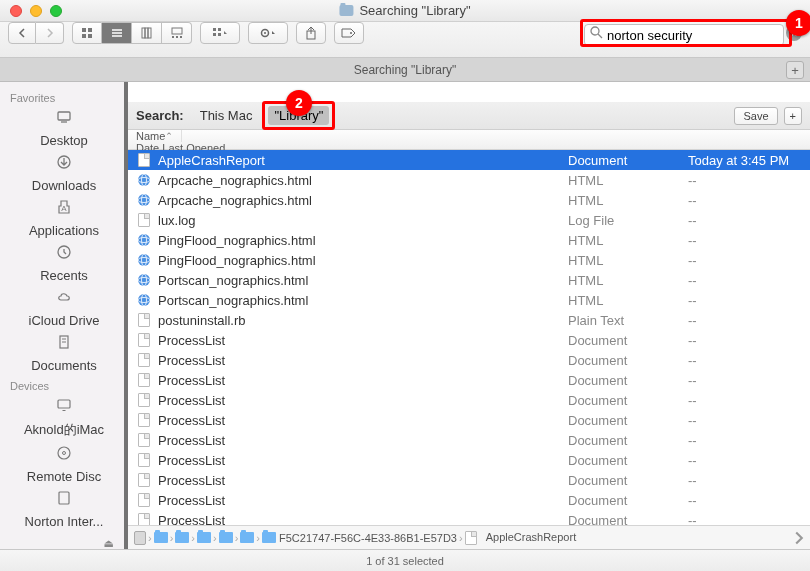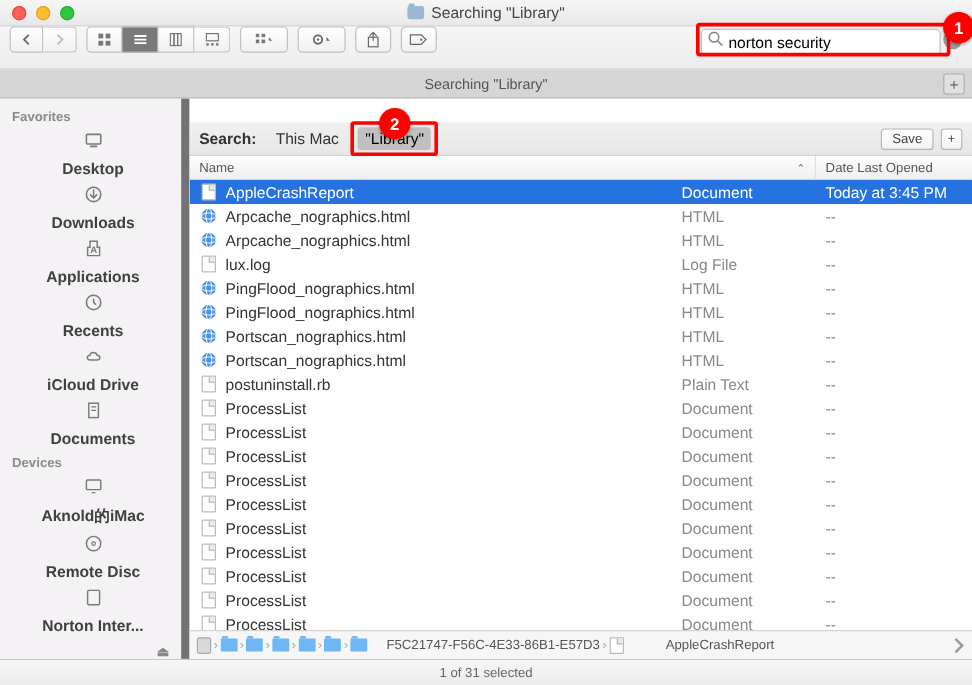--- a/index.html
+++ b/index.html
@@ -41,40 +41,40 @@
 .bubble1 { top:-12px; right:-10px; }
 
 
 .tabbar { height: 24px; background: #d5d5d5; border-bottom:1px solid #bcbcbc; display:flex; align-items:center; justify-content:center; font-size:12px; color:#555; position:relative; }
 .tab-plus { position:absolute; right:6px; top:3px; width:18px; height:18px; border:1px solid #b0b0b0; border-radius:3px; display:flex; align-items:center; justify-content:center; font-size:13px; color:#666; background:#e0e0e0;}
 
 
 .main { display:flex; height: calc(100% - 22px - 36px - 24px - 22px); }
 
 
-.sidebar { width: 158px; background: #f4f2f4; border-right: 7px solid #737373; padding: 6px 0; overflow:hidden; font-size:13px;font-weight:bold; }
+.sidebar { width: 128px; background: #f4f2f4; border-right: 4px solid #737373; padding: 6px 0; overflow:hidden; font-size:13px; }
 .sb-head { color:#8a8a8a; font-size:11px; padding: 4px 10px 2px; }
 .sb-item { display:flex; align-items:center; gap:8px; padding: 3px 10px 3px 14px; color:#404040; white-space:nowrap;flex-direction:column; }
 .sb-ico { width:16px; height:16px; display:flex; align-items:center; justify-content:center; color:#7a7a7a; flex-shrink:0; }
 .sb-item .eject { margin-left:auto; color:#888; font-size:11px; }
 .tag-dot { width:12px; height:12px; border-radius:50%; border:1px solid rgba(0,0,0,0.15); }
 
 
 .content { flex:1; display:flex; flex-direction:column; background:#fff; overflow:hidden; }
 .scope { height:28px; background: linear-gradient(#f0f0f0,#e6e6e6); border-bottom:1px solid #cfcfcf; display:flex; align-items:center; padding:0 8px; font-size:13px; gap:10px; position:relative;margin-top:20px; }
 .scope-label { font-weight: bold; color:#333; }
 .scope-opt { color:#333; padding:2px 6px; border-radius:3px; }
 .scope-opt.sel { background:#c0c0c0; color:#000; }
 .callout2 { position:absolute; border:3px solid #ff0000; border-radius:3px; pointer-events:none; }
 .bubble2 { top:-14px; left:50%; transform:translateX(-50%); }
 .scope-right { margin-left:auto; display:flex; gap:6px; }
 .mini-btn { height:18px; border:1px solid #b8b8b8; background:linear-gradient(#fff,#f3f3f3); border-radius:3px; padding:0 8px; font-size:11px; display:flex; align-items:center; color:#444; }
 
 
-.thead { height:20px; background:linear-gradient(#fdfdfd,#f0f0f0); border-bottom:1px solid #d4d4d4; display:flex; font-size:11px; color:#555; align-items:flex-start; }
+.thead { height:20px; background:linear-gradient(#fdfdfd,#f0f0f0); border-bottom:1px solid #d4d4d4; display:flex; font-size:11px; color:#555; align-items:flex-start;flex-direction:column; }
 .th { padding:0 8px; border-right:1px solid #e0e0e0; display:flex; align-items:center; height:100%; }
 .th.name { flex: 1; }
 .th.kind { width: 120px; }
 .th.date { width: 130px; border-right:none; }
 .sort-arr { margin-left:auto; font-size:9px; color:#777; }
 
 
 .rows { flex:1; overflow:hidden; font-size:13px; }
 .row { display:flex; align-items:center; height:20px; padding-left:8px; }
 .row.sel { background:#2572e0; color:#fff; }
@@ -82,21 +82,21 @@
 .row .file-ico { width:16px; height:16px; margin-right:6px; display:flex; align-items:center; justify-content:center; font-size:11px; }
 .doc-ico { background:#fff; border:1px solid #bbb; width:12px; height:14px; border-radius:1px; position:relative; }
 .doc-ico::after { content:""; position:absolute; top:0; right:0; width:4px; height:4px; background:#e8e8e8; border-left:1px solid #bbb; border-bottom:1px solid #bbb; }
 .name-cell { flex:1; overflow:hidden; text-overflow:ellipsis; white-space:nowrap; color:#333; }
 .row.sel .name-cell { color:#fff; }
 .kind-cell { width:120px; color:#888; padding-left:8px; }
 .date-cell { width:130px; color:#888; padding-left:8px; }
 
 
 .pathbar { height:24px; border-top:1px solid #d4d4d4; background:#f6f6f6; display:flex; align-items:center; padding:0 6px; font-size:11px; color:#555; gap:2px; overflow:hidden; }
-.pathbar .pseg { display:flex; align-items:center; gap:16px; }
+.pathbar .pseg { display:flex; gap:3px; }
 .pathbar .chev { color:#aaa; }
 .folder-tiny { width:14px; height:11px; background:#6fb6f5; border-radius:1px; position:relative; flex-shrink:0; }
 .folder-tiny::before { content:""; position:absolute; top:-2px; left:1px; width:5px; height:2px; background:#6fb6f5; border-radius:1px 1px 0 0; }
 .hd-tiny { width:12px; height:14px; background:#d9d9d9; border:1px solid #aaa; border-radius:2px; }
 .scroll-r { position:absolute; right:4px; width:14px; height:14px; color:#999; }
 
 
 .status { height:22px; background:linear-gradient(#f6f6f6,#ececec); border-top:1px solid #c8c8c8; display:flex; align-items:center; justify-content:center; font-size:11px; color:#666; }
 
 svg { display:block; }

